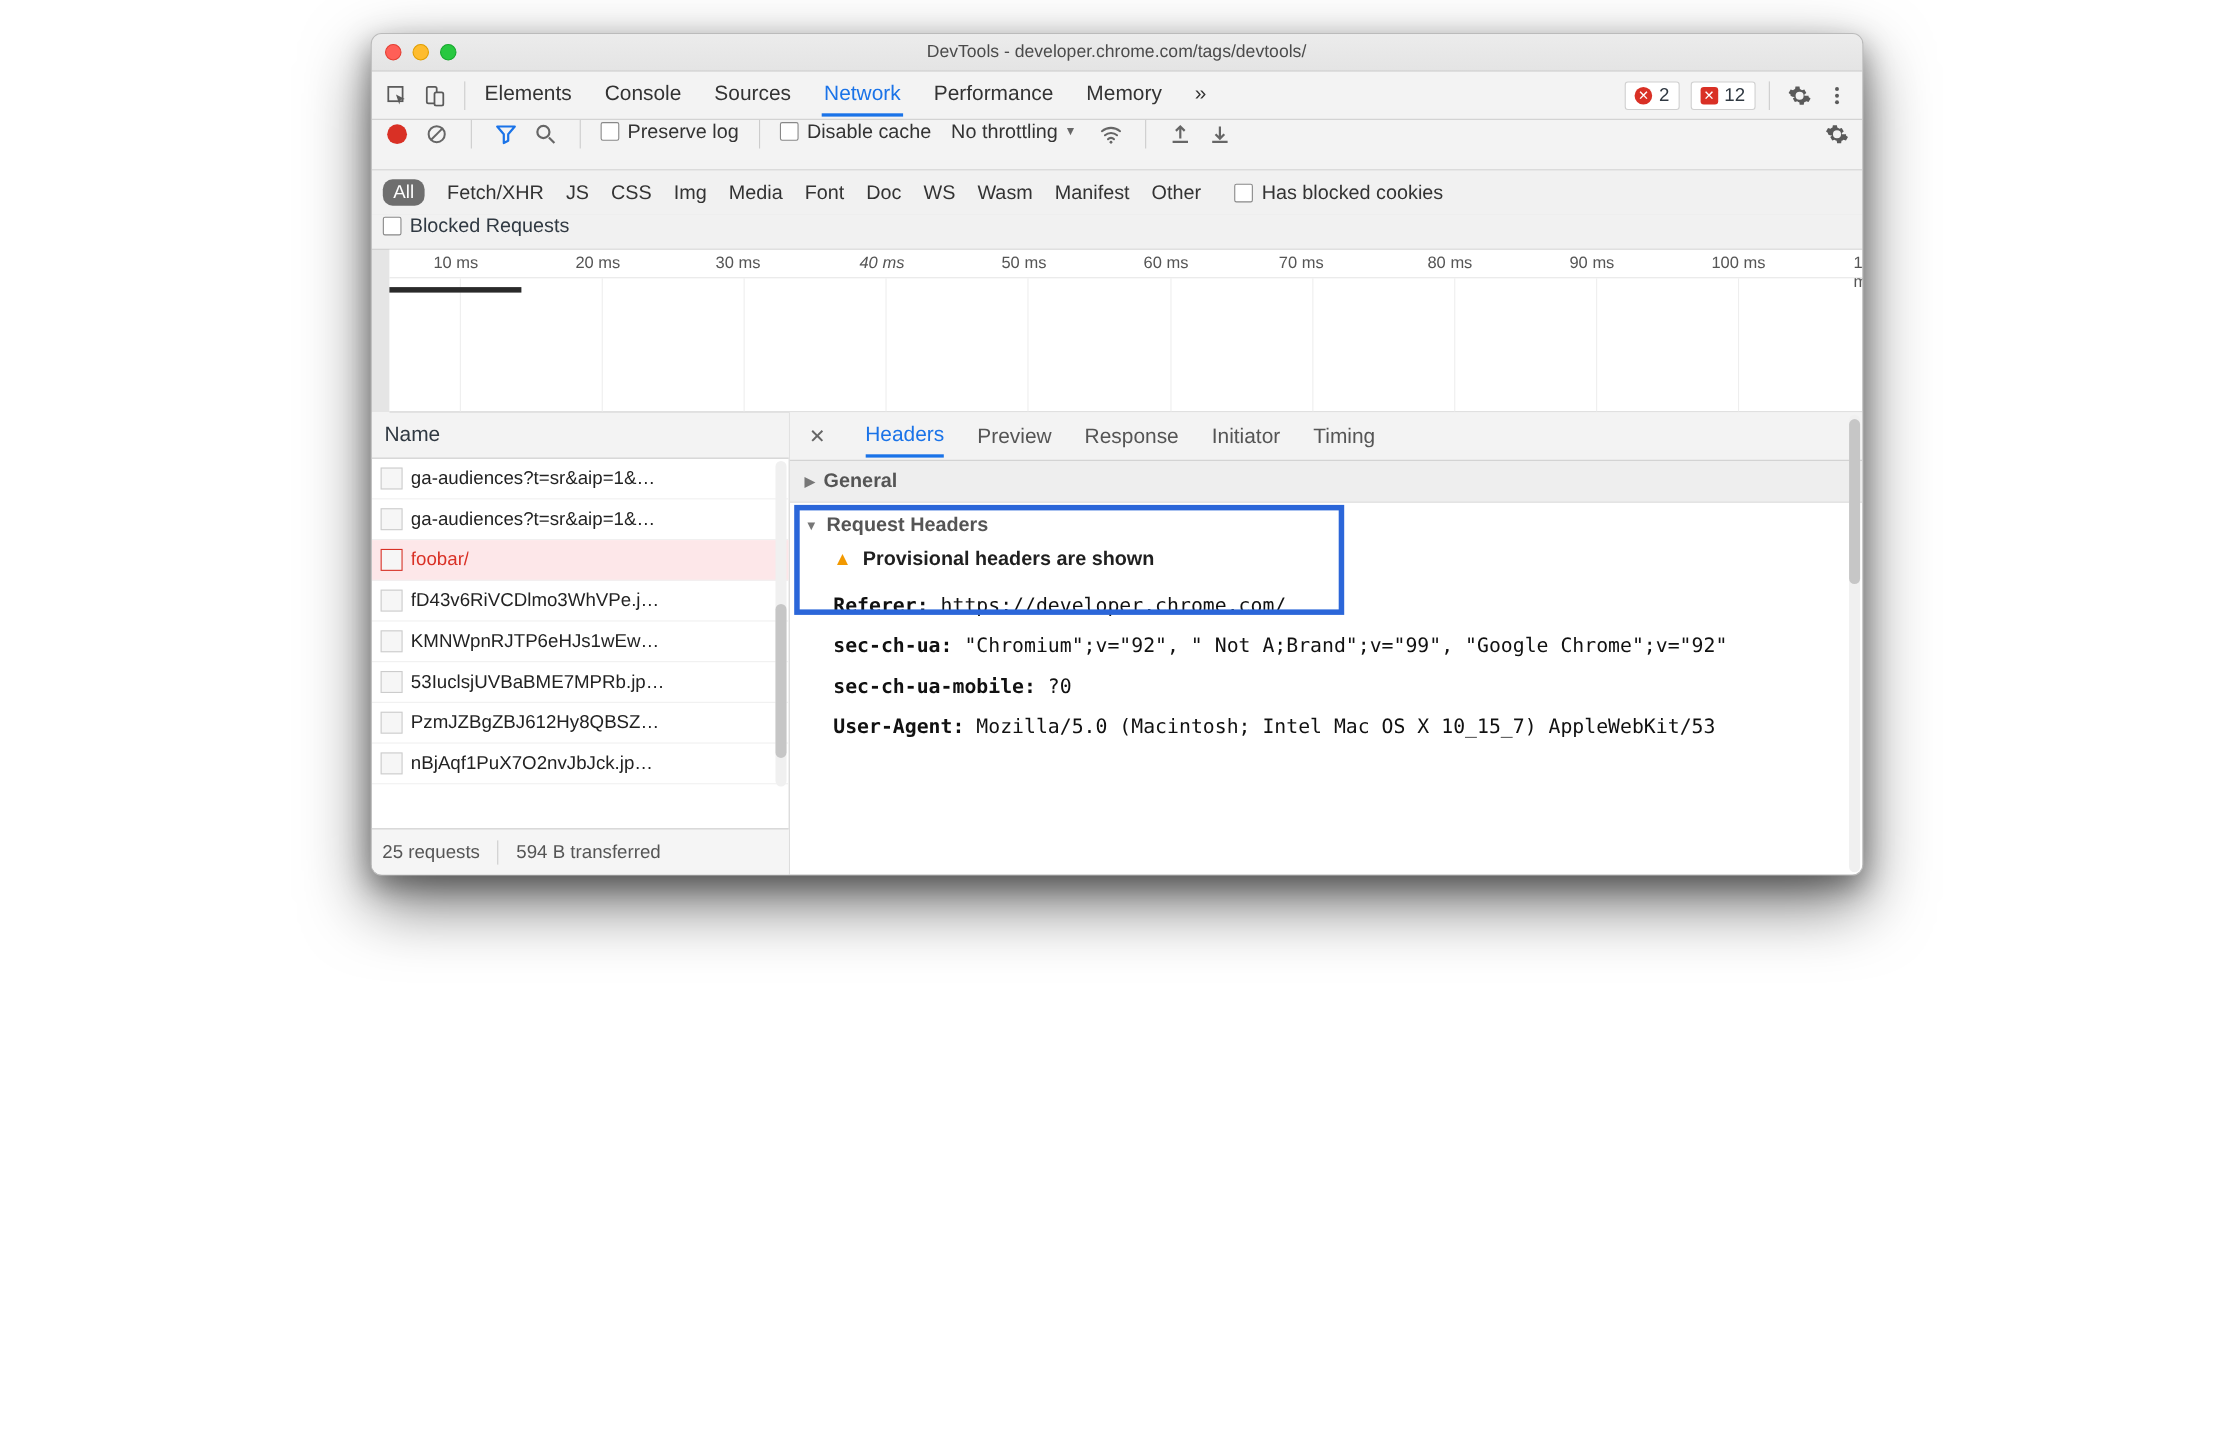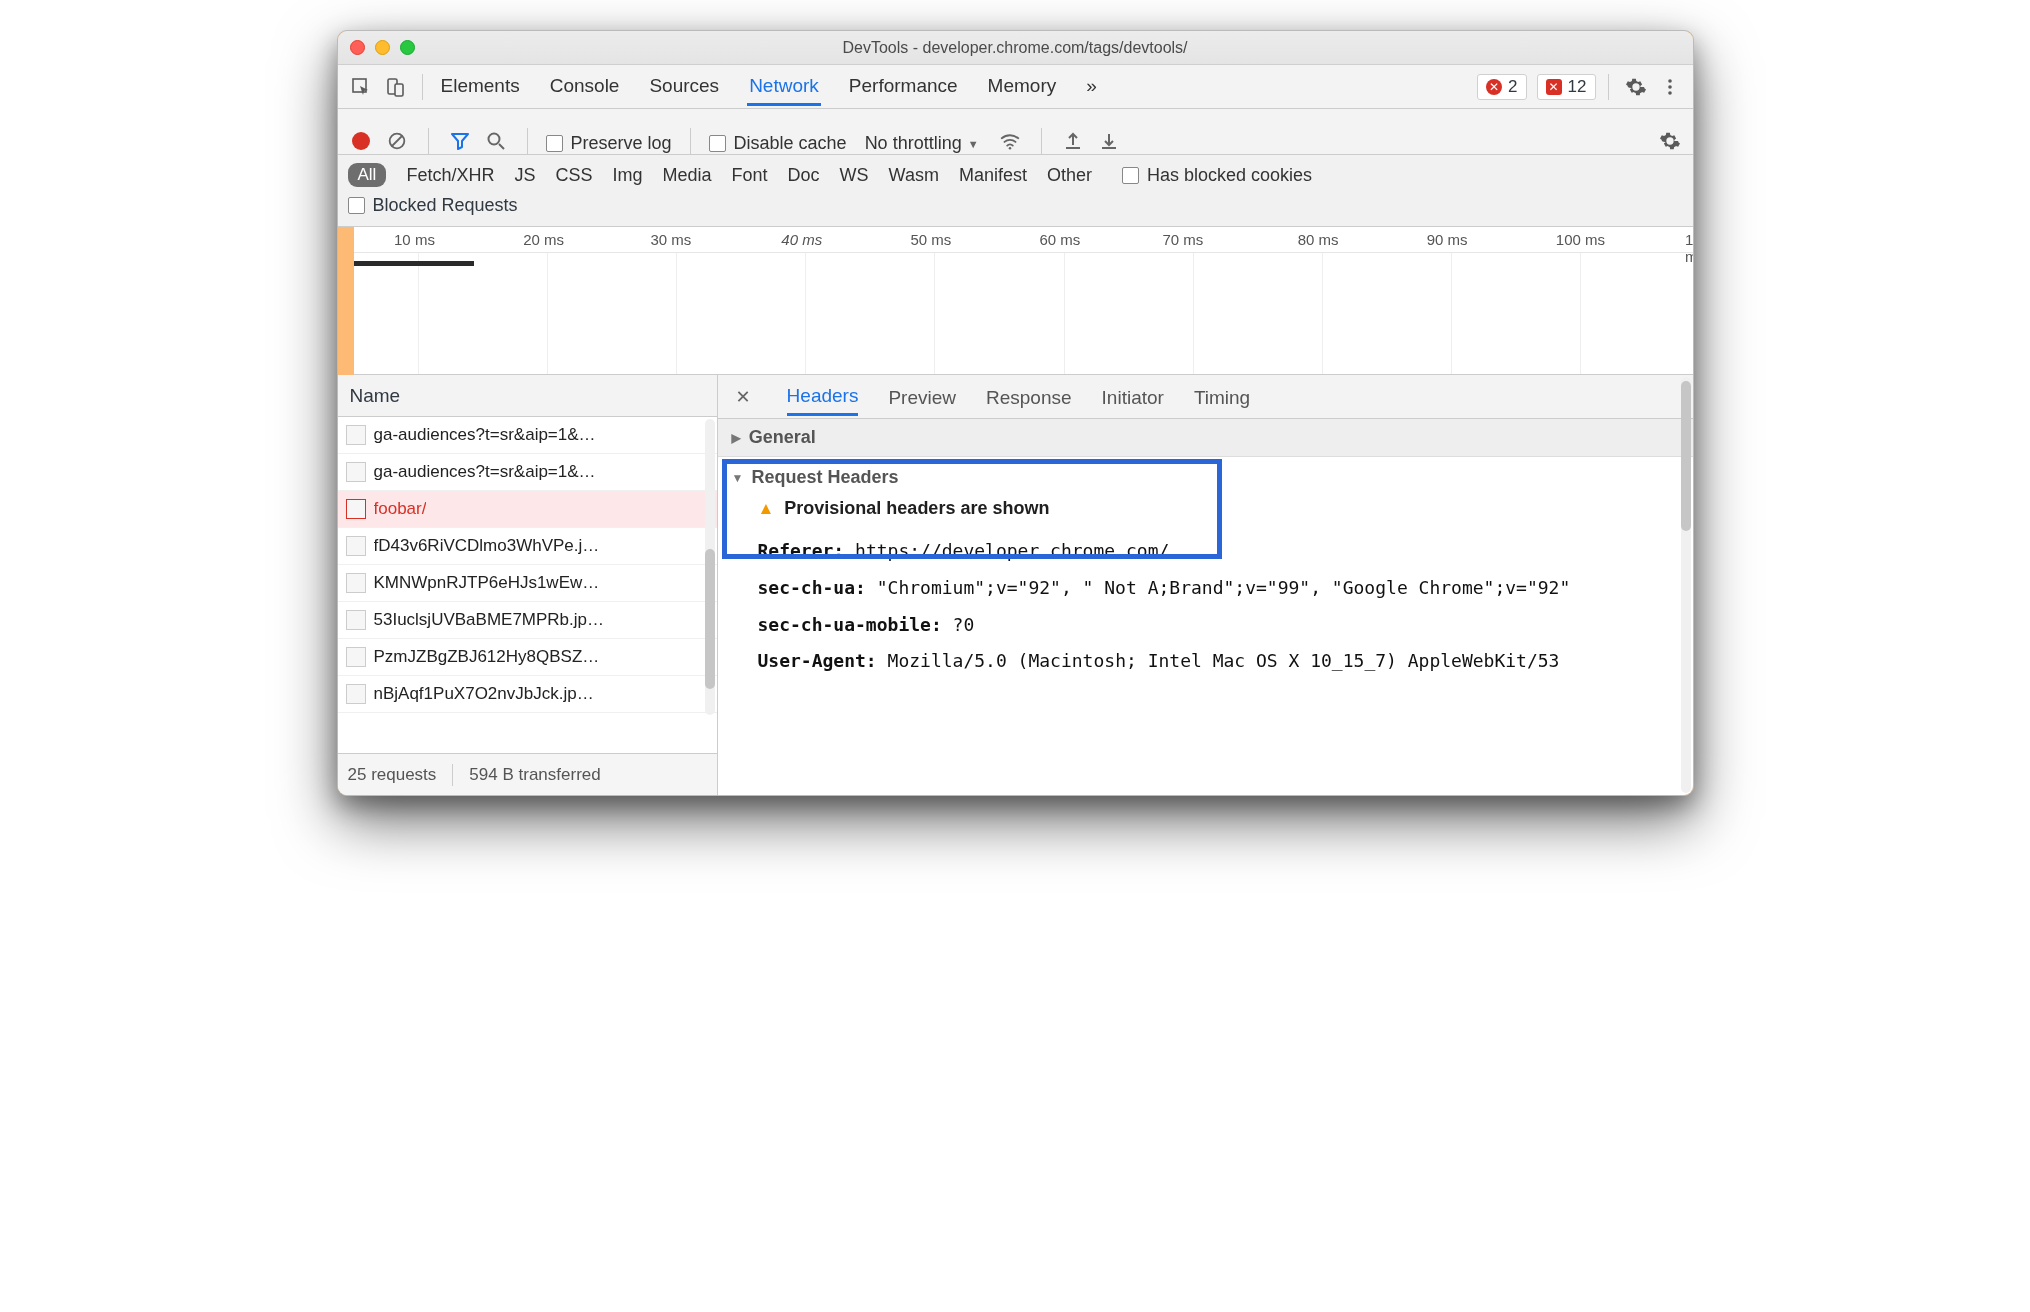--- a/index.html
+++ b/index.html
@@ -9,21 +9,21 @@
     font-size: 16px;
     color: #303942;
     display: flex;
     align-items: flex-start;
     justify-content: center;
     padding: 30px 0;
   }
   .window {
     width: 1357px;
     border-radius: 10px;
-    background: #fdba74;
+    background: #e5e5e5;
     box-shadow: 0 25px 60px rgba(0,0,0,.55), 0 10px 25px rgba(0,0,0,.35);
     overflow: hidden;
     border: 1px solid #bbb;
     position: relative;
   }
   
   .titlebar {
     height: 34px;
     background: linear-gradient(#ececec,#e4e4e4);
     border-bottom: 1px solid #cfcfcf;
@@ -57,21 +57,21 @@
     border:1px solid #d0d0d0; border-radius:3px; padding:2px 8px;
     font-size:17px; background:#fff;
   }
   .err-ic, .warn-ic { width:16px; height:16px; border-radius:3px; display:inline-flex; align-items:center; justify-content:center; font-size:12px; color:#fff;}
   .err-ic { background:#d93025; border-radius:50%;}
   .warn-ic{ background:#d93025;}
   
   .ntoolbar {
     height: 46px;
     border-bottom:1px solid #ccc;
-    display:flex; align-items:flex-end; padding:0 10px; gap:10px;
+    display:flex; align-items:flex-start; padding:0 10px; gap:10px;
     background:#f3f3f3;
     font-size:18px; color:#333;
   }
   .rec { width:18px; height:18px; border-radius:50%; background:#d93025; }
   .iconbtn { width:26px; height:26px; display:flex;align-items:center;justify-content:center; color:#666;}
   .funnel { color:#1a73e8;}
   .chk { display:flex; align-items:center; gap:8px;}
   .chkbox {width:17px;height:17px;border:1.5px solid #888;border-radius:2px;background:#fff;}
   .select { display:flex; align-items:center; gap:6px; padding:0 8px;}
   .tri { font-size:11px; color:#666;}

